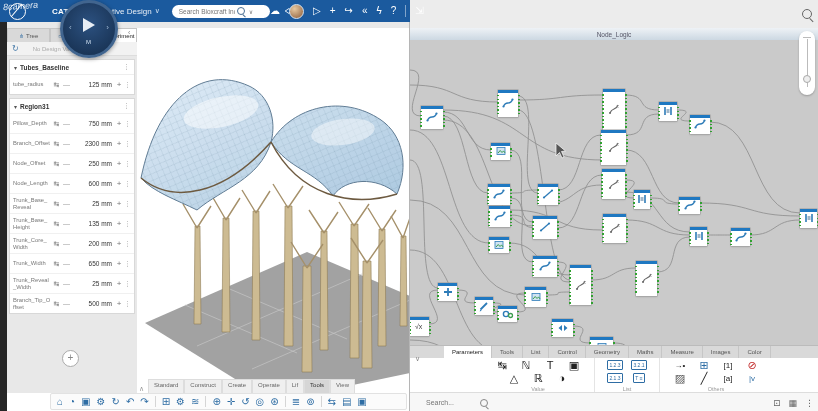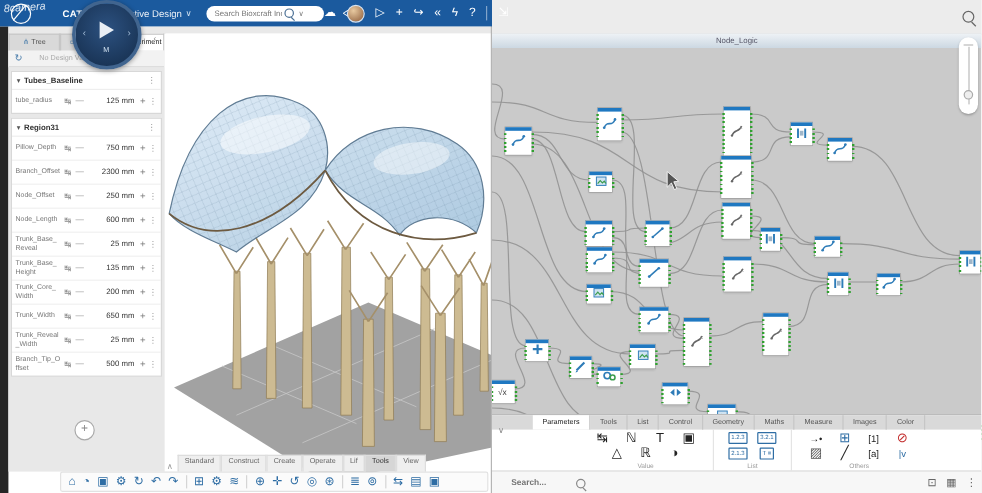--- a/index.html
+++ b/index.html
@@ -92,21 +92,21 @@
   #pal-body{position:absolute;left:0;top:12px;width:408px;height:35px;display:flex;padding-left:72px;box-sizing:border-box;}
   .pal-group{display:flex;flex-direction:column;align-items:center;padding:1px 8px;}
   .pal-group + .pal-group{border-left:1px solid #e4e4e4;}
   .pal-row{display:flex;align-items:center;height:13px;}
   .pal-ic{width:24px;text-align:center;font-size:11px;color:#222;line-height:1;}
   .pal-ic.box{font-size:5px;color:#2e6da4;}
   .pal-ic.box span{border:1px solid #2e6da4;padding:1px 1.5px;border-radius:1px;}
   .pal-label{font-size:5.5px;color:#999;margin-top:1px;}
   
   #bottombar{left:0;top:392px;width:408px;height:19px;background:#f7f7f7;border-top:1px solid #ddd;display:flex;align-items:center;}
-  #bottombar input{border:none;outline:none;background:transparent;font-size:7px;color:#666;width:52px;margin-left:14px;font-family:inherit;font-weight:bold;}
+  #bottombar input{border:none;outline:none;background:transparent;font-size:7px;color:#666;width:52px;margin-left:14px;font-family:inherit;}
   .bmag{width:6px;height:6px;border:1.2px solid #888;border-radius:50%;position:relative;flex:none;}
   .bmag:after{content:"";position:absolute;left:5px;top:6px;width:4px;height:1.2px;background:#888;transform:rotate(45deg);transform-origin:0 0;}
   #bottombar-right{position:absolute;right:4px;display:flex;gap:8px;align-items:center;}
   .bb-ic{font-size:9px;color:#666;}
 </style>
 </head>
 <body>
 
 <div id="app">
 

